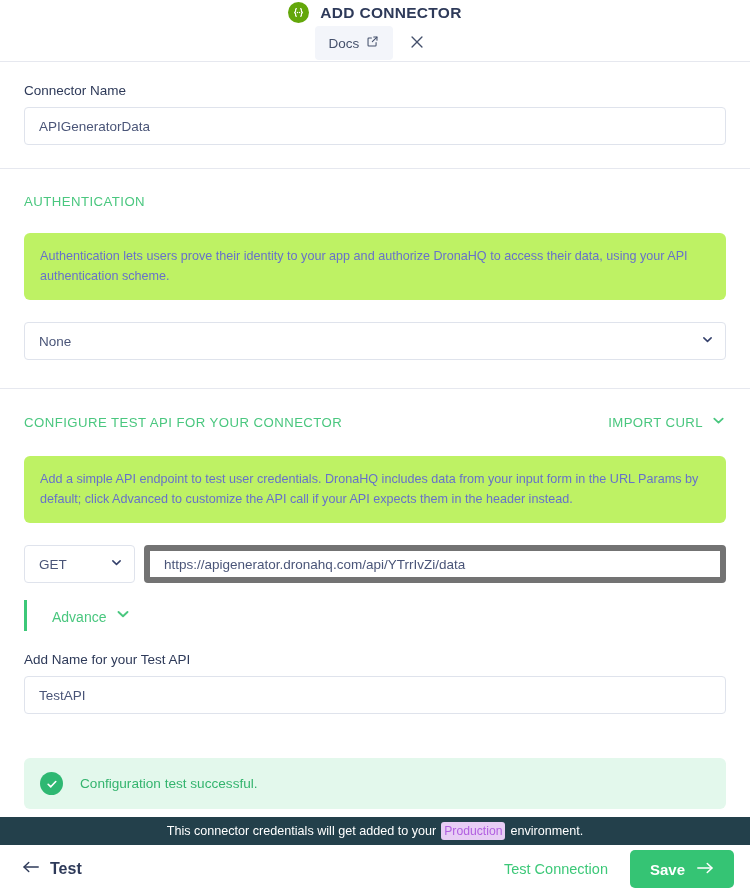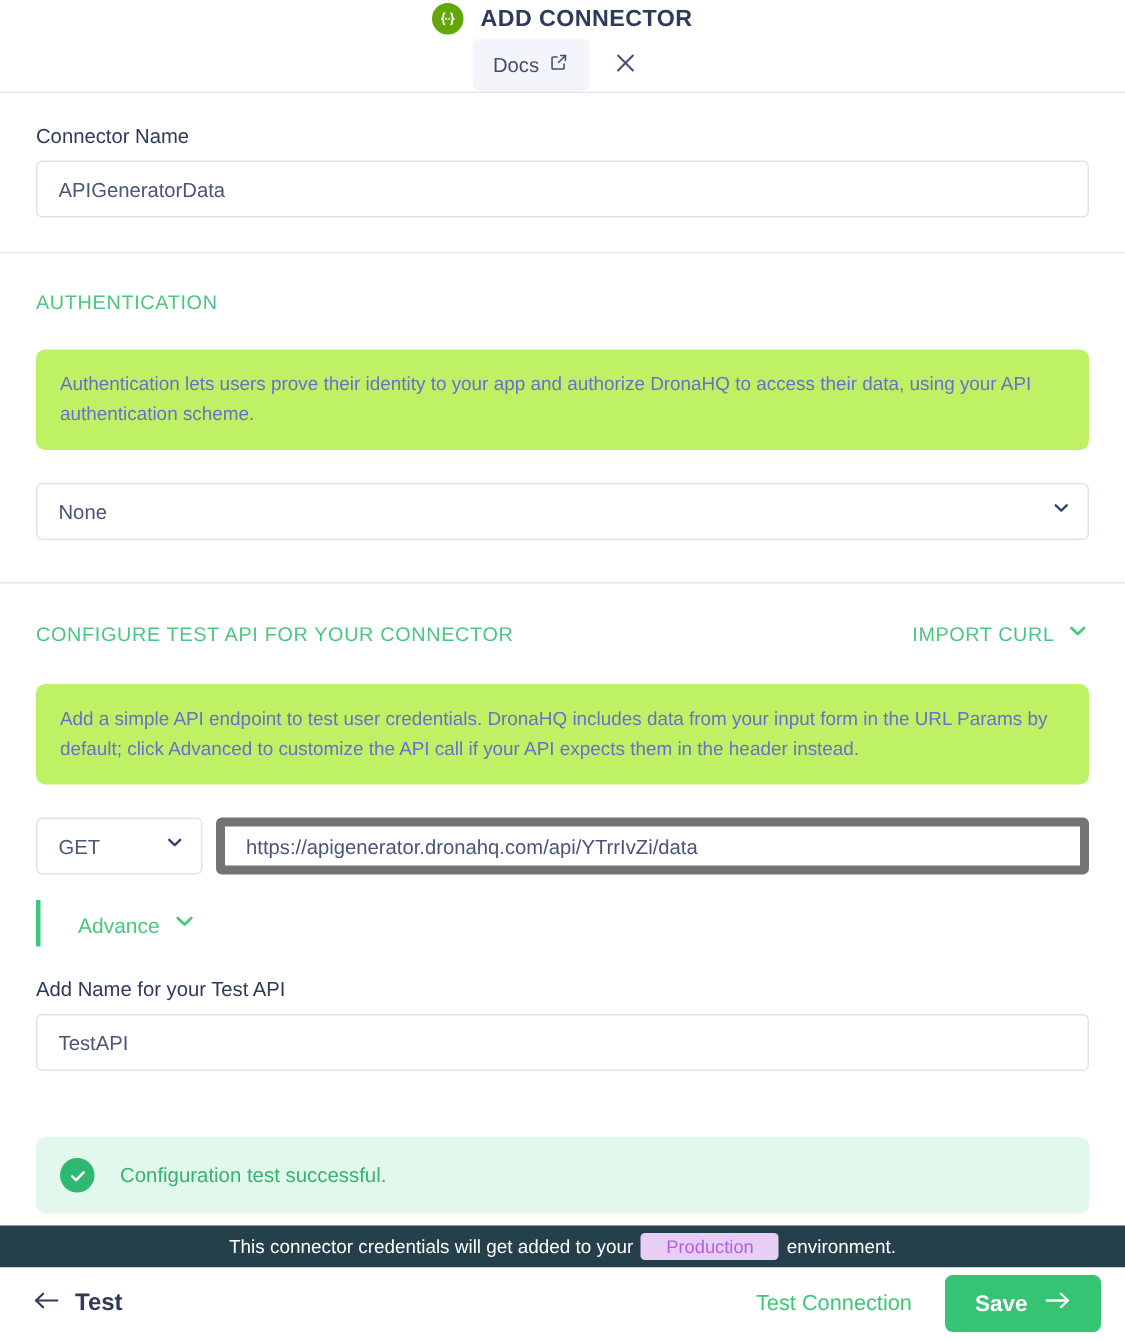--- a/index.html
+++ b/index.html
@@ -268,21 +268,21 @@
     align-items: center;
     justify-content: center;
     gap: 0;
     font-size: 12.6px;
     color: #ffffff;
   }
   .env-badge {
     background: #e8cdf5;
     color: #b15fe0;
     border-radius: 3px;
-    padding: 2px 17px;
+    padding: 2px 3px;
     margin: 0 5px;
     font-size: 12.2px;
   }
 
   .footer {
     position: absolute;
     left: 0;
     right: 0;
     bottom: 0;
     height: 48px;

